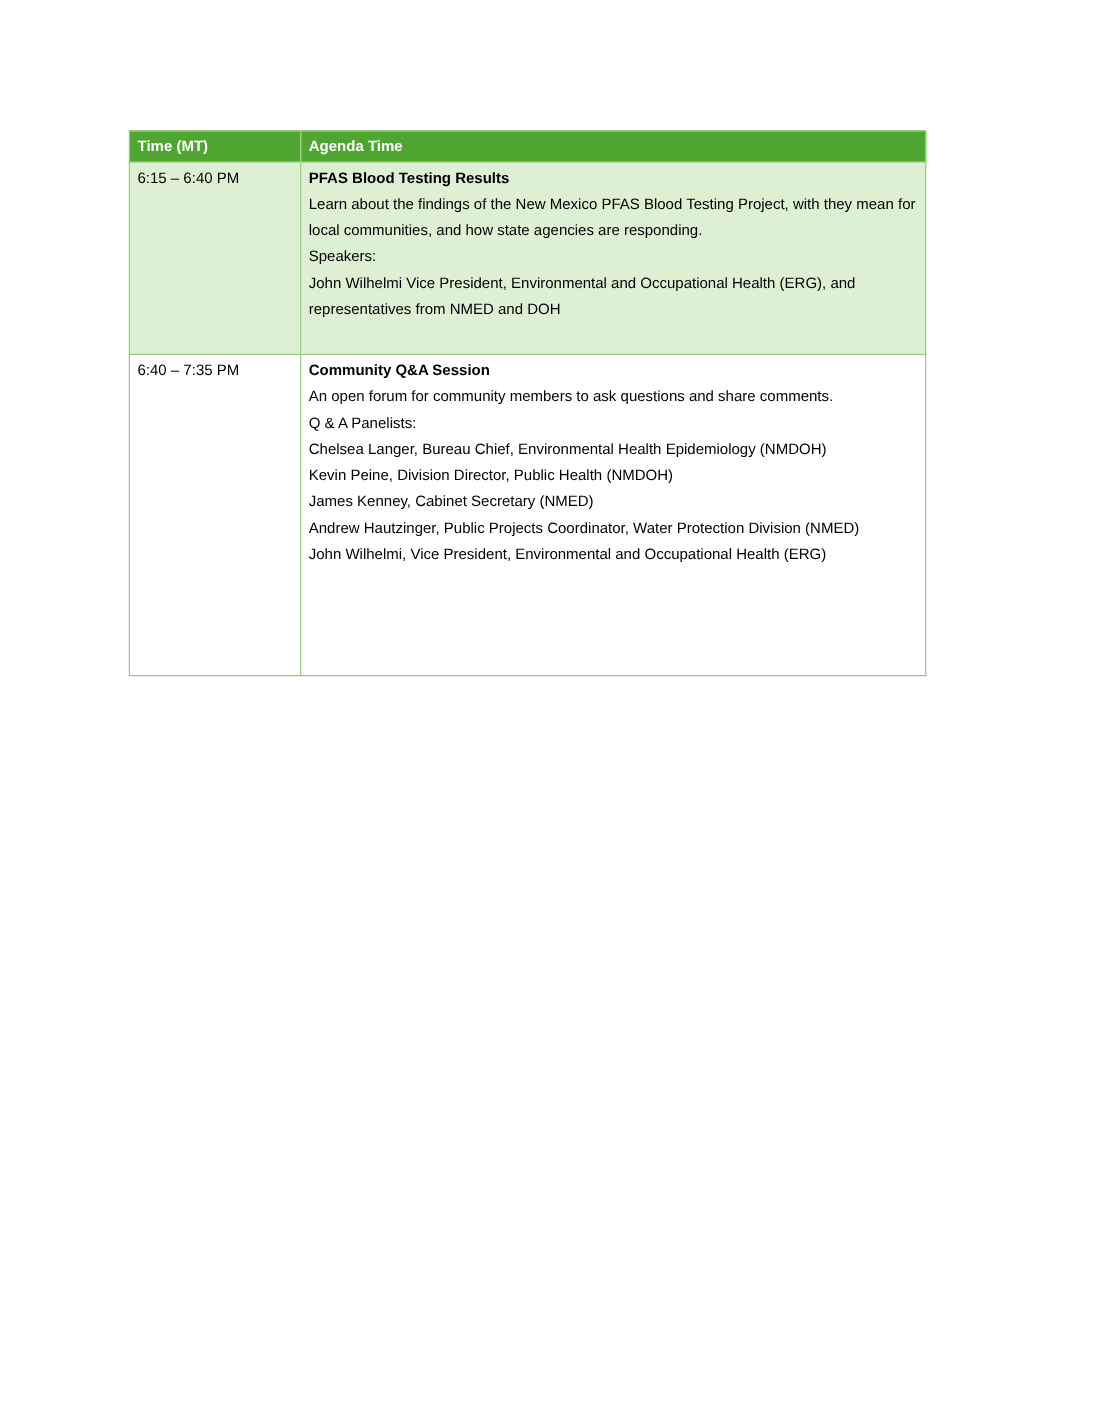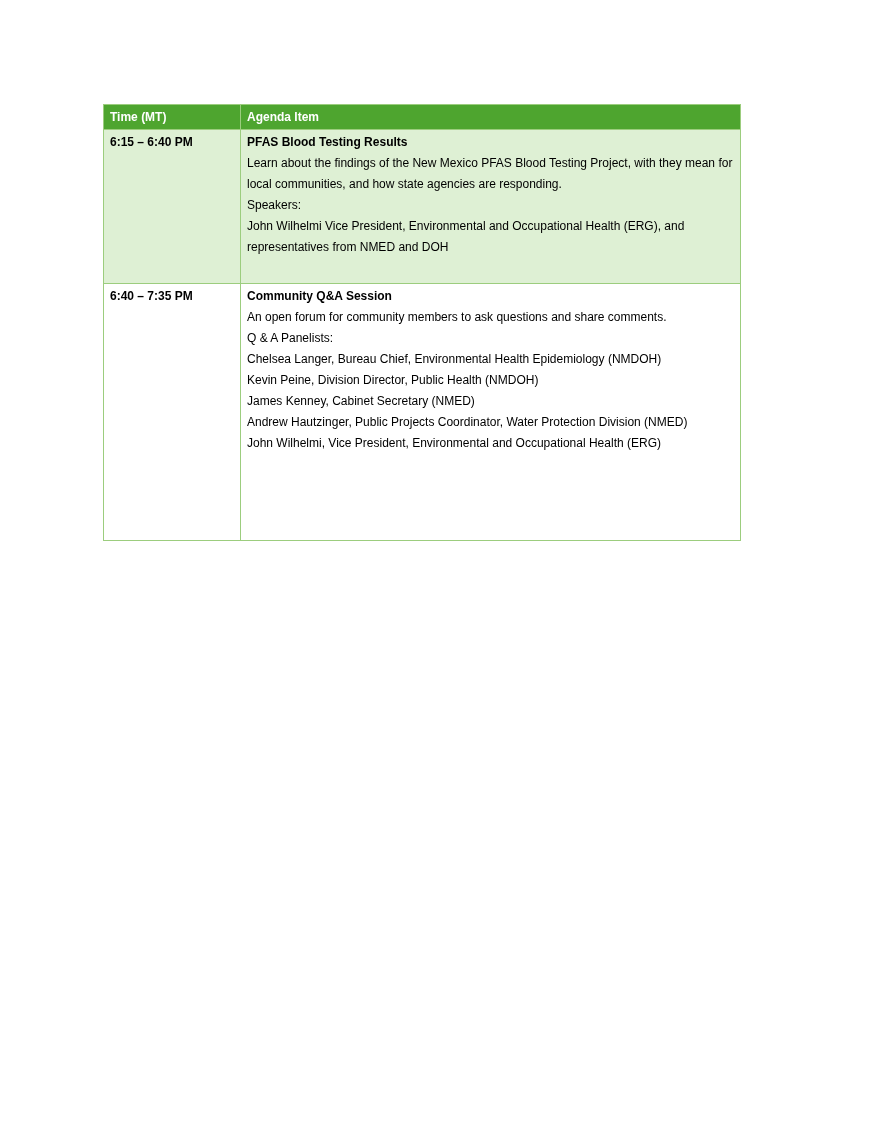--- a/index.html
+++ b/index.html
@@ -40,21 +40,21 @@
     font-weight: bold;
     height: 22px;
     padding: 1px 4px 1px 6px;
     vertical-align: middle;
     line-height: 20px;
   }
   .row-shaded { background: #def0d4; }
   .row-plain  { background: #ffffff; }
 
   .td-time {
-    font-weight: bold;
+    font-weight: normal;
     padding: 2px 4px 2px 6px;
     white-space: nowrap;
   }
   .td-agenda {
     padding: 2px 2px 2px 6px;
   }
   .td-agenda p {
     margin: 0;
     padding: 0;
   }
@@ -68,21 +68,21 @@
 <body>
 
 <table class="agenda-table">
   <colgroup>
     <col class="col-time">
     <col class="col-agenda">
   </colgroup>
   <thead>
     <tr class="header-row">
       <th class="th-time">Time (MT)</th>
-      <th class="th-agenda">Agenda Item</th>
+      <th class="th-agenda">Agenda Time</th>
     </tr>
   </thead>
   <tbody>
     <tr class="row-shaded">
       <td class="td-time h-row0">6:15 – 6:40 PM</td>
       <td class="td-agenda h-row0">
         <p class="item-title">PFAS Blood Testing Results</p>
         <p>Learn about the findings of the New Mexico PFAS Blood Testing Project, with they mean for local communities, and how state agencies are responding.</p>
         <p>Speakers:</p>
         <p>John Wilhelmi Vice President, Environmental and Occupational Health (ERG), and representatives from NMED and DOH</p>

